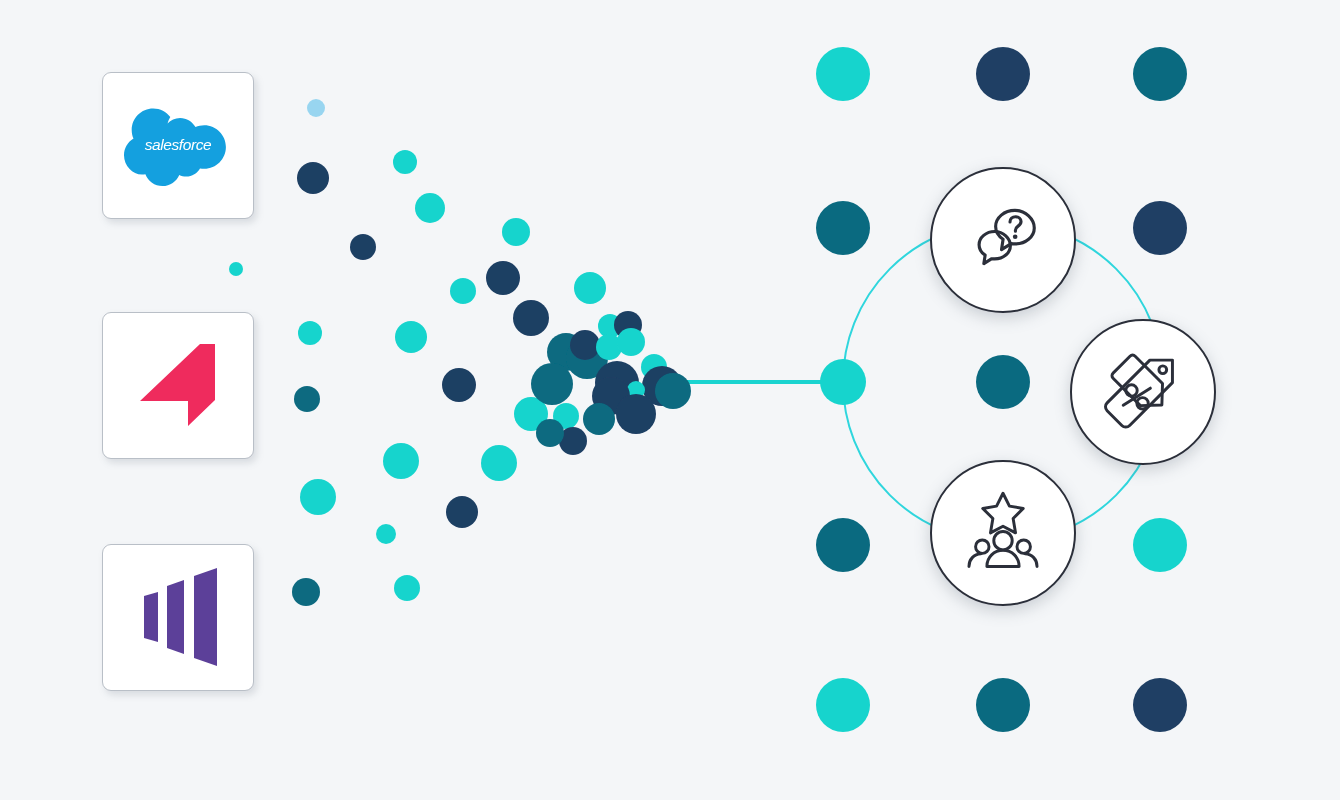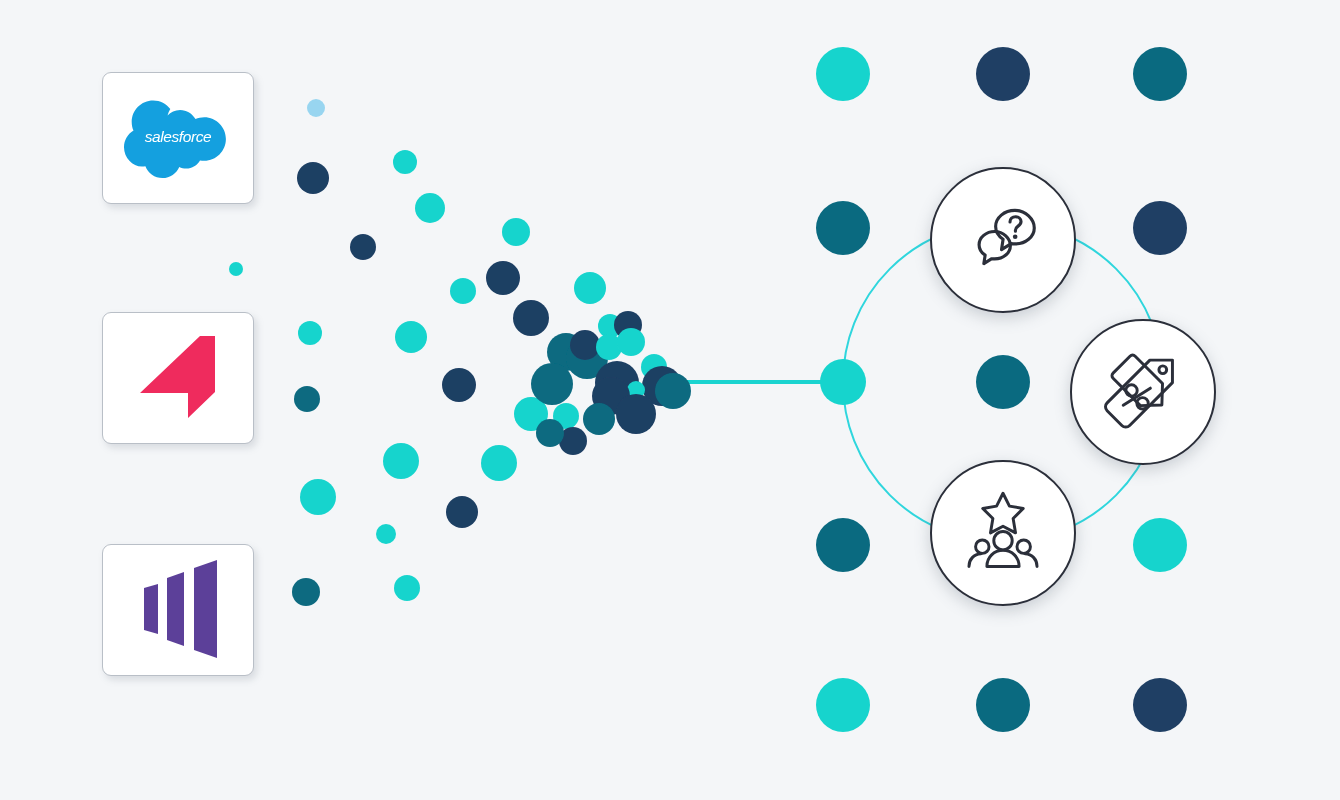--- a/index.html
+++ b/index.html
@@ -7,21 +7,21 @@
     width:1340px;height:800px;overflow:hidden;
     background:#f4f6f8;
     font-family:"Liberation Sans", sans-serif;
   }
   #stage{position:relative;width:1340px;height:800px;background:#f4f6f8;}
   #svgroot{position:absolute;left:0;top:0;width:1340px;height:800px;display:block;}
 
   
   .logo-card{
     position:absolute;
-    width:152px;height:132px;
+    width:152px;height:147px;
     background:#ffffff;
     border:1px solid #b9bfc7;
     border-radius:9px;
     box-shadow:3px 4px 7px rgba(120,128,140,.22);
     display:flex;align-items:center;justify-content:center;
     box-sizing:border-box;
   }
   .logo-card .glyphwrap{width:112px;height:112px;display:block;}
 
   

